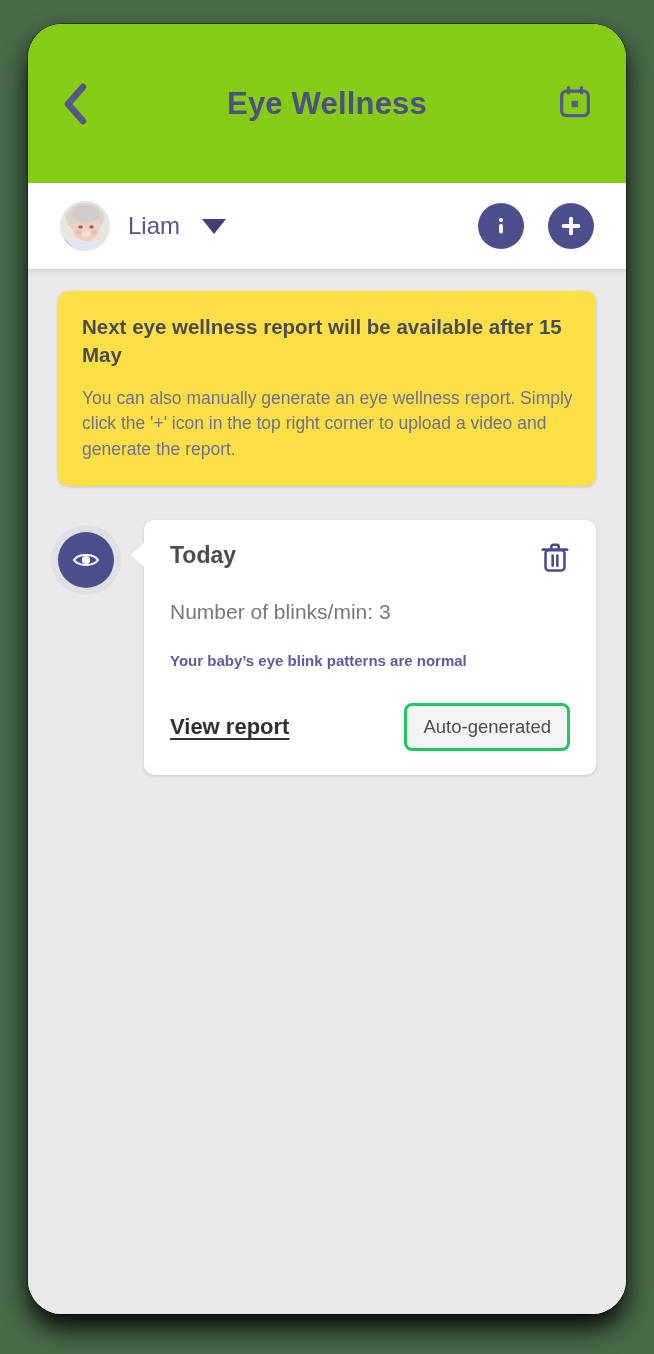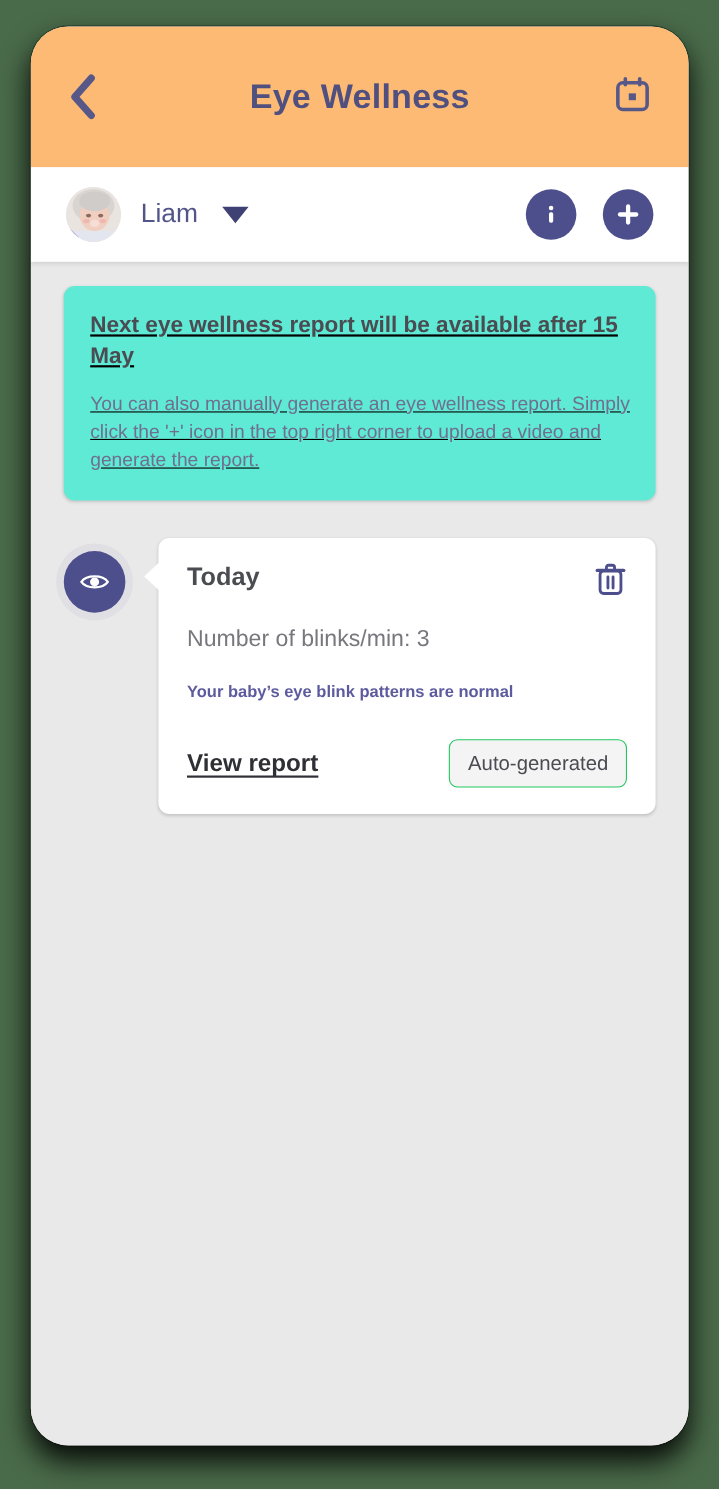--- a/index.html
+++ b/index.html
@@ -23,22 +23,22 @@
     height: 1290px;
     border-radius: 34px;
     overflow: hidden;
     background: #ececec;
     box-shadow: 0 14px 26px rgba(0,0,0,0.92), 0 0 0 1px rgba(0,0,0,0.35);
   }
 
   
   .app-header {
     position: relative;
-    height: 128px;
-    background: #fdba74;
+    height: 159px;
+    background: #84cc16;
     display: flex;
     align-items: center;
     padding: 0 34px;
     box-sizing: border-box;
   }
   .back-btn {
     width: 44px;
     height: 44px;
     display: flex;
     align-items: center;
@@ -129,25 +129,24 @@
   
   .content {
     background: #e9e9ea;
     height: calc(100% - 128px - 86px);
     padding: 22px 30px 0 30px;
     box-sizing: border-box;
     overflow: hidden;
   }
 
   .notice-card {
-    background: #5eead4;
+    background: #fde047;
     border-radius: 10px;
     padding: 22px 12px 24px 24px;
     box-shadow: 0 1px 3px rgba(0,0,0,0.16);
-    text-decoration: underline;
   }
   .notice-title {
     font-size: 20.5px;
     font-weight: bold;
     color: #4b4b52;
     line-height: 1.38;
     margin: 0 0 16px 0;
   }
   .notice-body {
     font-size: 17.5px;
@@ -235,21 +234,21 @@
     color: #2f2f36;
     text-decoration: underline;
     text-underline-offset: 4px;
     cursor: pointer;
   }
   .auto-badge {
     margin-left: auto;
     font-size: 18.5px;
     color: #4b4b52;
     background: #f4f4f5;
-    border: 1px solid #22c55e;
+    border: 3px solid #22c55e;
     border-radius: 8px;
     padding: 10px 16px;
   }
 </style>
 </head>
 <body>
 
 <div class="phone-frame">
 
   <div class="app-header">

